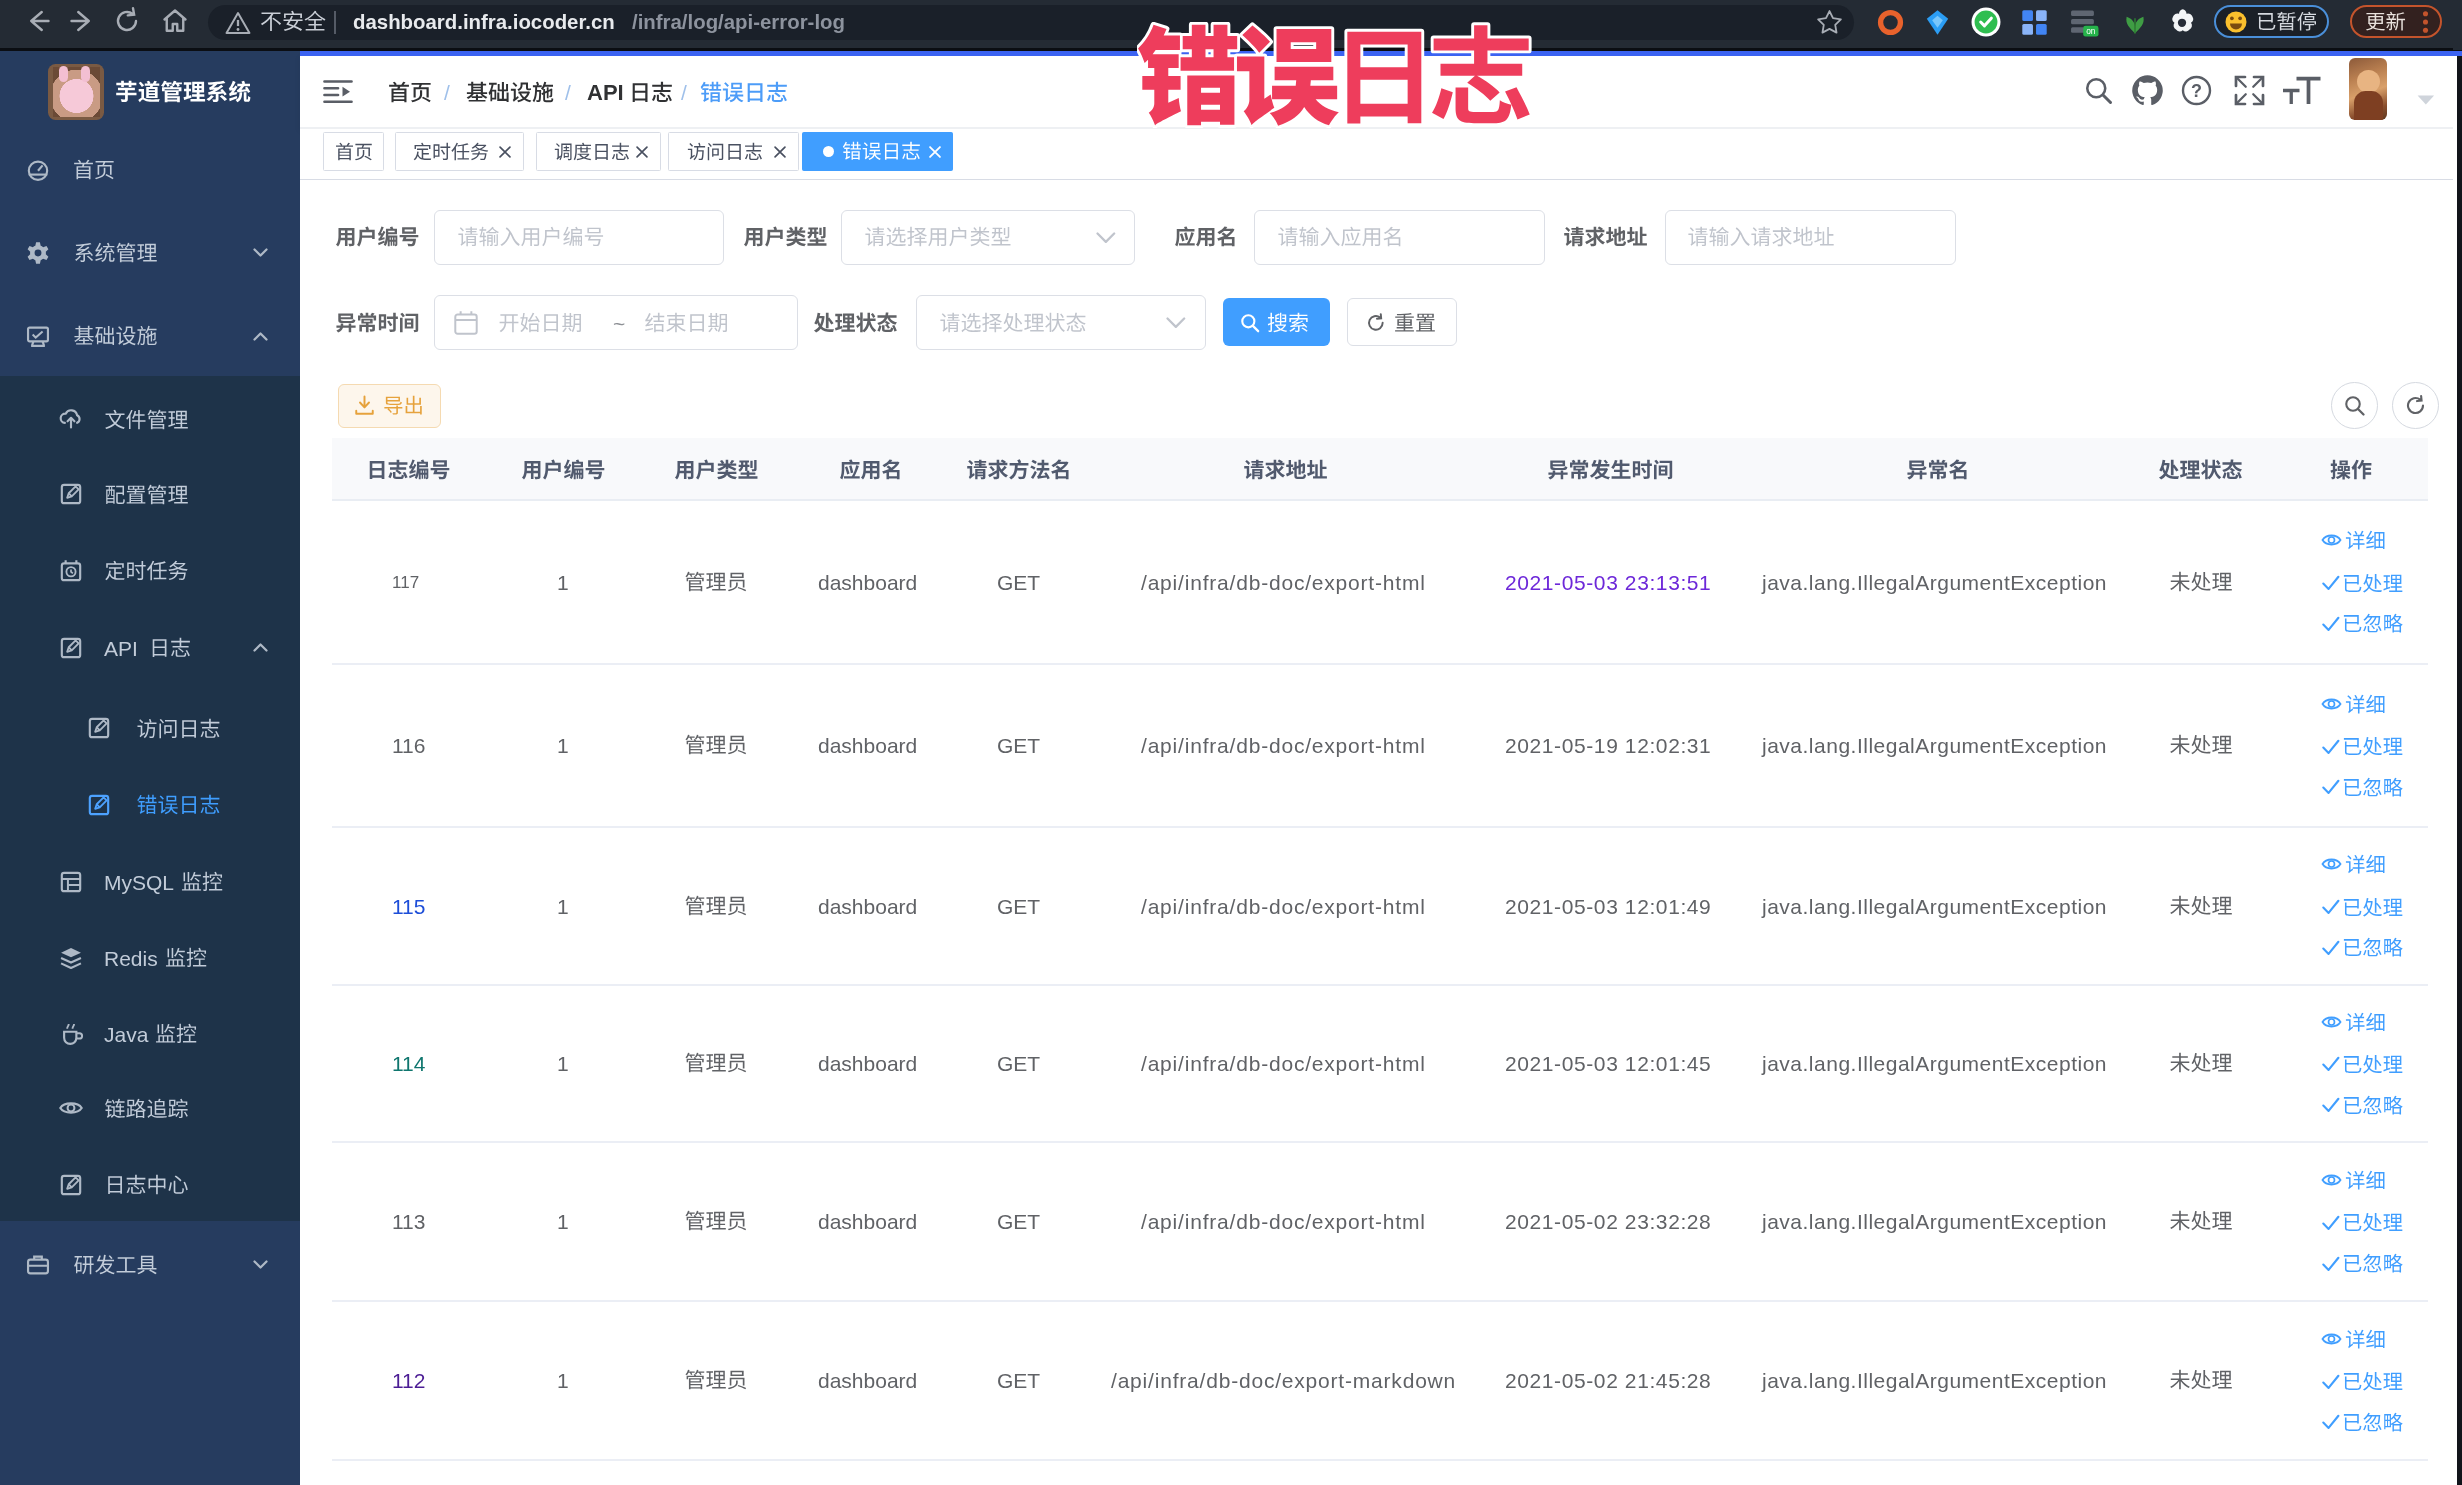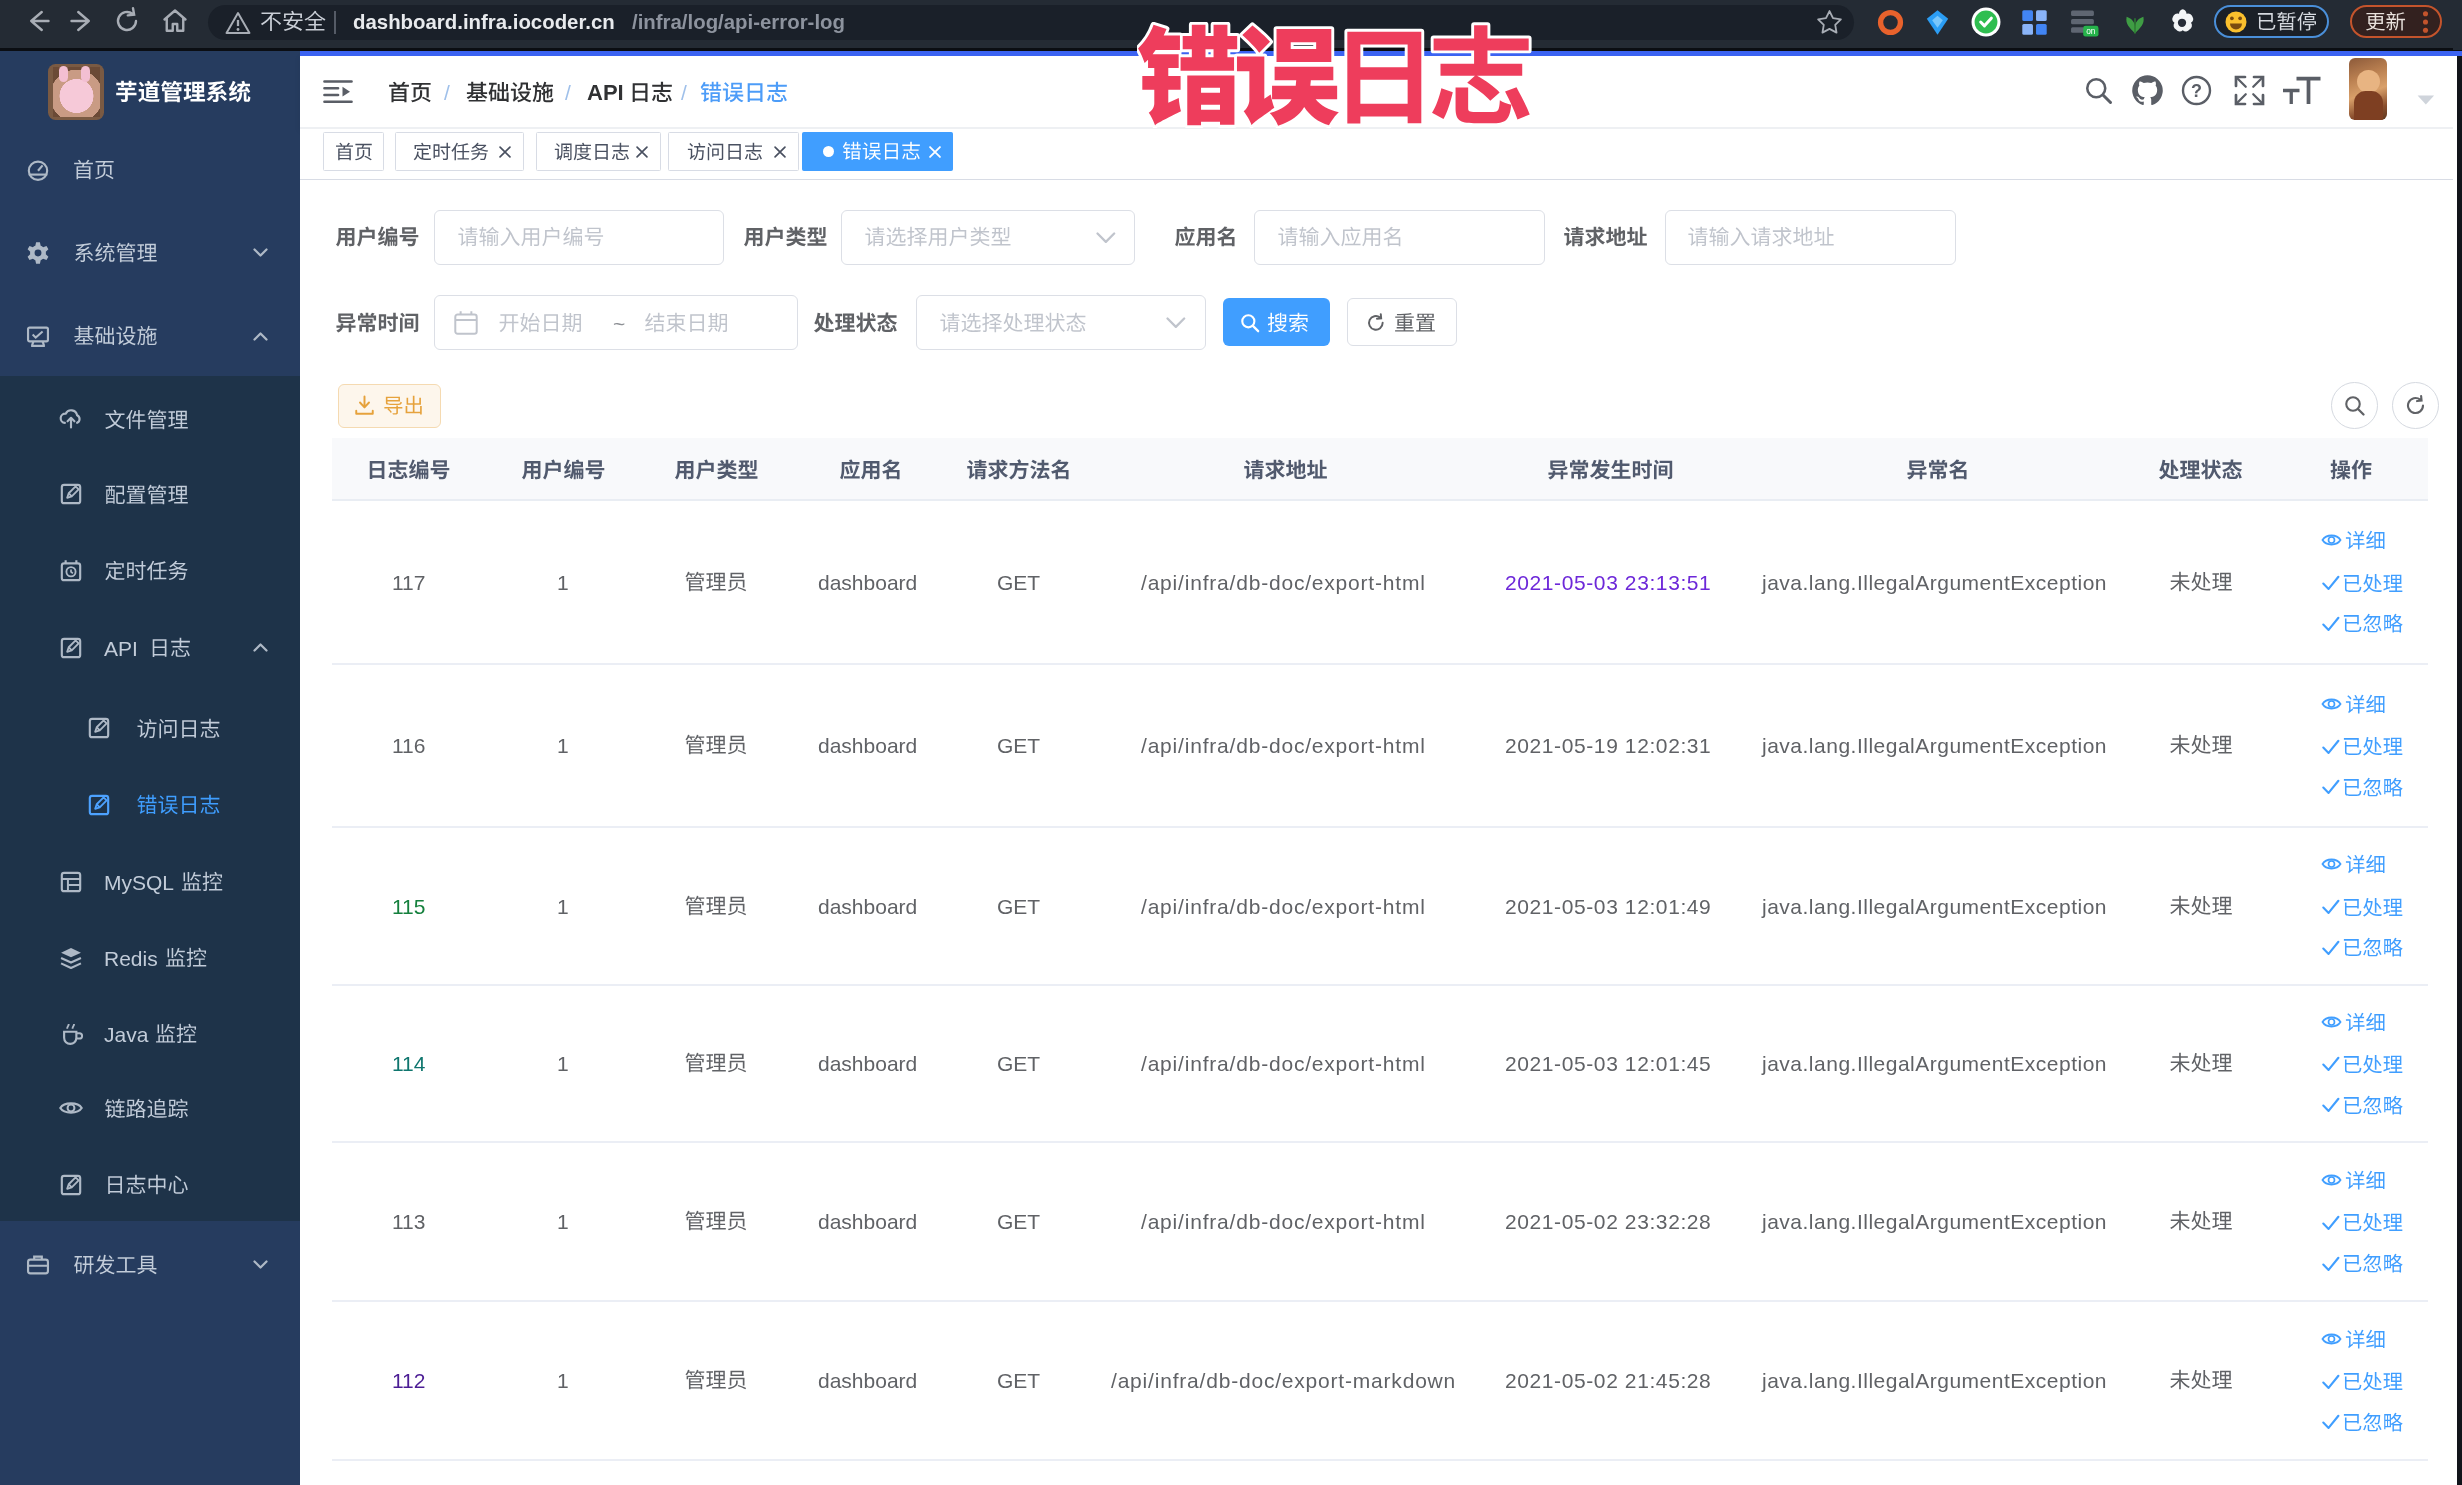--- a/index.html
+++ b/index.html
@@ -827,21 +827,21 @@
         <use href="#b72b6" x="2000"></use>
         <use href="#b6001" x="3000"></use>
       </svg>
     </div>
     <div style="position:absolute;left:2330px;top:459px;">
       <svg width="42" height="21" viewBox="0 -880 2000 1000" fill="#515a6e" style="display:block">
         <use href="#b64cd"></use>
         <use href="#b4f5c" x="1000"></use>
       </svg>
     </div>
-    <div style="position:absolute;left:392px;top:572px;font-size:21px;line-height:21px;color:#606266;white-space:pre">117</div>
+    <div style="position:absolute;left:392px;top:572px;font-size:17px;line-height:21px;color:#606266;white-space:pre">117</div>
     <div style="position:absolute;left:557px;top:572px;font-size:21px;line-height:21px;color:#606266;white-space:pre">1</div>
     <div style="position:absolute;left:684px;top:571px;">
       <svg width="64" height="21" viewBox="0 -880 3000 1000" fill="#606266" style="display:block">
         <use href="#r7ba1"></use>
         <use href="#r7406" x="1000"></use>
         <use href="#r5458" x="2000"></use>
       </svg>
     </div>
     <div style="position:absolute;left:818px;top:572px;font-size:21px;line-height:21px;color:#606266;white-space:pre">dashboard</div>
     <div style="position:absolute;left:997px;top:572px;font-size:21px;line-height:21px;color:#606266;white-space:pre">GET</div>
@@ -931,21 +931,21 @@
       <path d="M3 14 L10 21 L23 5" fill="none" stroke="#409eff" stroke-width="2.8" stroke-linecap="round" stroke-linejoin="round"></path>
     </svg>
     <div style="position:absolute;left:2342px;top:777px;">
       <svg width="61" height="20.4" viewBox="0 -880 3000 1000" fill="#409eff" style="display:block">
         <use href="#r5df2"></use>
         <use href="#r5ffd" x="1000"></use>
         <use href="#r7565" x="2000"></use>
       </svg>
     </div>
     <div style="position:absolute;left:332px;top:826px;width:2096px;height:1.5px;background:#ebeef5"></div>
-    <div style="position:absolute;left:392px;top:896px;font-size:21px;line-height:21px;color:#15803d;white-space:pre">115</div>
+    <div style="position:absolute;left:392px;top:896px;font-size:21px;line-height:21px;color:#1d4ed8;white-space:pre">115</div>
     <div style="position:absolute;left:557px;top:896px;font-size:21px;line-height:21px;color:#606266;white-space:pre">1</div>
     <div style="position:absolute;left:684px;top:895px;">
       <svg width="64" height="21" viewBox="0 -880 3000 1000" fill="#606266" style="display:block">
         <use href="#r7ba1"></use>
         <use href="#r7406" x="1000"></use>
         <use href="#r5458" x="2000"></use>
       </svg>
     </div>
     <div style="position:absolute;left:818px;top:896px;font-size:21px;line-height:21px;color:#606266;white-space:pre">dashboard</div>
     <div style="position:absolute;left:997px;top:896px;font-size:21px;line-height:21px;color:#606266;white-space:pre">GET</div>

